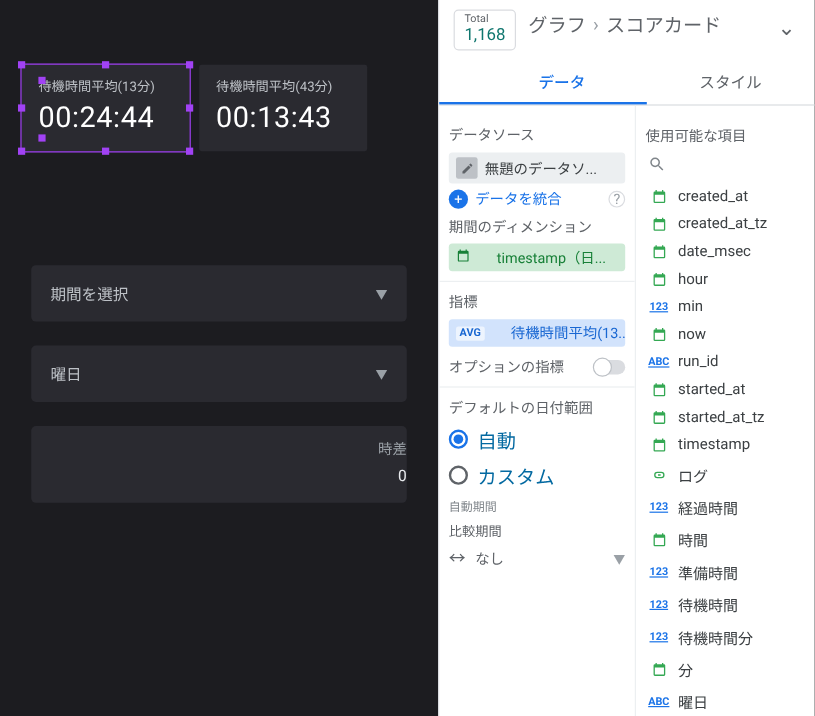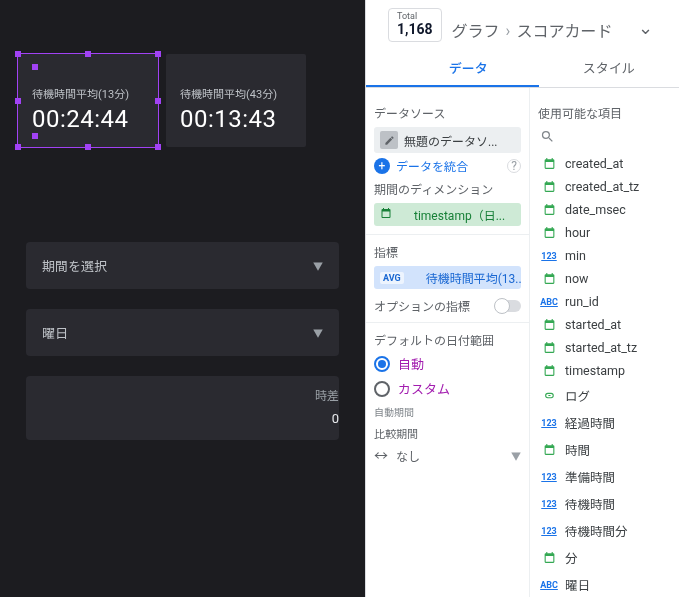--- a/index.html
+++ b/index.html
@@ -9,36 +9,36 @@
 .canvas { width: 365px; height: 100%; background: #1c1c20; padding: 8px 8px; position: relative; }
 .cards { display: flex; gap: 8px; margin-top: 46px; margin-left: 10px; }
 .card { background: #2a2a30; color: #e8eaed; border-radius: 2px; padding: 10px 14px 14px; min-width: 140px; }
 .card.selected { outline: 1px solid #a142f4; position: relative; }
 .card.selected::before, .card.selected::after, .handle-tl, .handle-tr, .handle-bl, .handle-br, .handle-ml, .handle-mr, .handle-mt, .handle-mb {
   content: ""; position: absolute; width: 6px; height: 6px; background: #a142f4; }
 .handle-tl { top:-3px; left:-3px; } .handle-tr { top:-3px; right:-3px; }
 .handle-bl { bottom:-3px; left:-3px; } .handle-br { bottom:-3px; right:-3px; }
 .handle-ml { top:50%; left:-3px; transform:translateY(-50%);} .handle-mr { top:50%; right:-3px; transform:translateY(-50%);}
 .handle-mt { top:-3px; left:50%; transform:translateX(-50%);} .handle-mb { bottom:-3px; left:50%; transform:translateX(-50%);}
-.card-label { font-size: 11px; color: #bdc1c6; margin-bottom: 4px; margin-top: 21px; }
+.card-label { font-size: 11px; color: #bdc1c6; margin-bottom: 4px; }
 .card-value { font-size: 24px; font-weight: 400; color: #fff; letter-spacing: 0.5px; }
 
 .controls { margin: 95px 18px 0; display: flex; flex-direction: column; gap: 20px; }
 .ctrl { background: #2a2a30; color: #bdc1c6; border-radius: 4px; padding: 14px 16px; display: flex; align-items: center; justify-content: space-between; font-size: 13px; }
 .ctrl .arrow { color: #9aa0a6; font-size: 10px; }
 .ctrl-input { background: #2a2a30; border-radius: 4px; padding: 10px 0 14px; text-align: right; }
 .ctrl-input .lbl { font-size: 12px; color: #9aa0a6; margin-bottom: 8px; }
 .ctrl-input .val { font-size: 13px; color: #e8eaed; }
 
 
 .panel { flex: 1; background: #fff; display: flex; flex-direction: column; border-left: 1px solid #dadce0; color: #3c4043; }
-.panel-header { display: flex; align-items: flex-end; gap: 10px; padding: 8px 22px 6px; }
+.panel-header { display: flex; align-items: flex-start; gap: 10px; padding: 8px 12px 6px; }
 .total-box { border: 1px solid #dadce0; border-radius: 4px; padding: 2px 8px 4px; min-width: 42px; text-align: left; }
 .total-box .tl { font-size: 9px; color: #5f6368; }
-.total-box .tv { font-size: 14px; color: #0f172a; font-weight: bold; }
+.total-box .tv { font-size: 14px; color: #0f766e; }
 .crumb { font-size: 16px; color: #5f6368; flex: 1; display:flex; align-items:center; gap:6px;}
 .crumb .sep { color: #9aa0a6; }
 .expand { color: #5f6368; font-size: 18px; padding: 4px; cursor: pointer; }
 
 .tabs { display: flex; border-bottom: 1px solid #dadce0; }
 .tab { flex: 1; text-align: center; padding: 10px 0 8px; font-size: 13px; color: #5f6368; cursor: pointer; }
 .tab.active { color: #1a73e8; border-bottom: 2px solid #1a73e8; font-weight: 500; padding-left: 32px; }
 
 .panel-body { flex: 1; display: flex; overflow: hidden; }
 .config { width: 164px; border-right: 1px solid #eceff1; padding: 10px 8px; overflow-y: auto; }
@@ -59,21 +59,21 @@
 .chip-green { background:#ceead6; color:#188038; }
 .chip-blue { background:#d2e3fc; color:#1967d2; }
 .chip .badge { font-size:9px; font-weight:700; background:rgba(255,255,255,0.6); padding:1px 3px; border-radius:2px; }
 .chip-green .ico svg { fill:#188038; }
 .chip-blue .badge { color:#1967d2; }
 
 .toggle-row { display:flex; align-items:center; justify-content:space-between; font-size:12px; color:#5f6368; margin:8px 0;}
 .toggle { width:26px; height:12px; background:#dadce0; border-radius:7px; position:relative;}
 .toggle::after { content:""; position:absolute; width:14px; height:14px; background:#fff; border:1px solid #bdc1c6; border-radius:50%; top:-2px; left:-1px;}
 
-.radio-row { display:flex; align-items:center; gap:8px; font-size:13px; color:#a21caf; margin:6px 0; cursor:pointer;}
+.radio-row { display:flex; align-items:center; gap:8px; font-size:16px; color:#0369a1; margin:6px 0; cursor:pointer;}
 .radio { width:16px; height:16px; border:2px solid #5f6368; border-radius:50%; display:flex; align-items:center; justify-content:center;}
 .radio.checked { border-color:#1a73e8; }
 .radio.checked::after { content:""; width:8px; height:8px; background:#1a73e8; border-radius:50%;}
 
 .cmp-row { display:flex; align-items:center; gap:8px; font-size:12px; color:#5f6368; margin-top:4px;}
 .cmp-row .arrico { font-size:14px;}
 
 .search-row { display:flex; align-items:center; gap:6px; color:#80868b; font-size:13px; padding:2px 2px 8px;}
 .search-row svg { width:15px; height:15px; fill:#80868b;}
 

